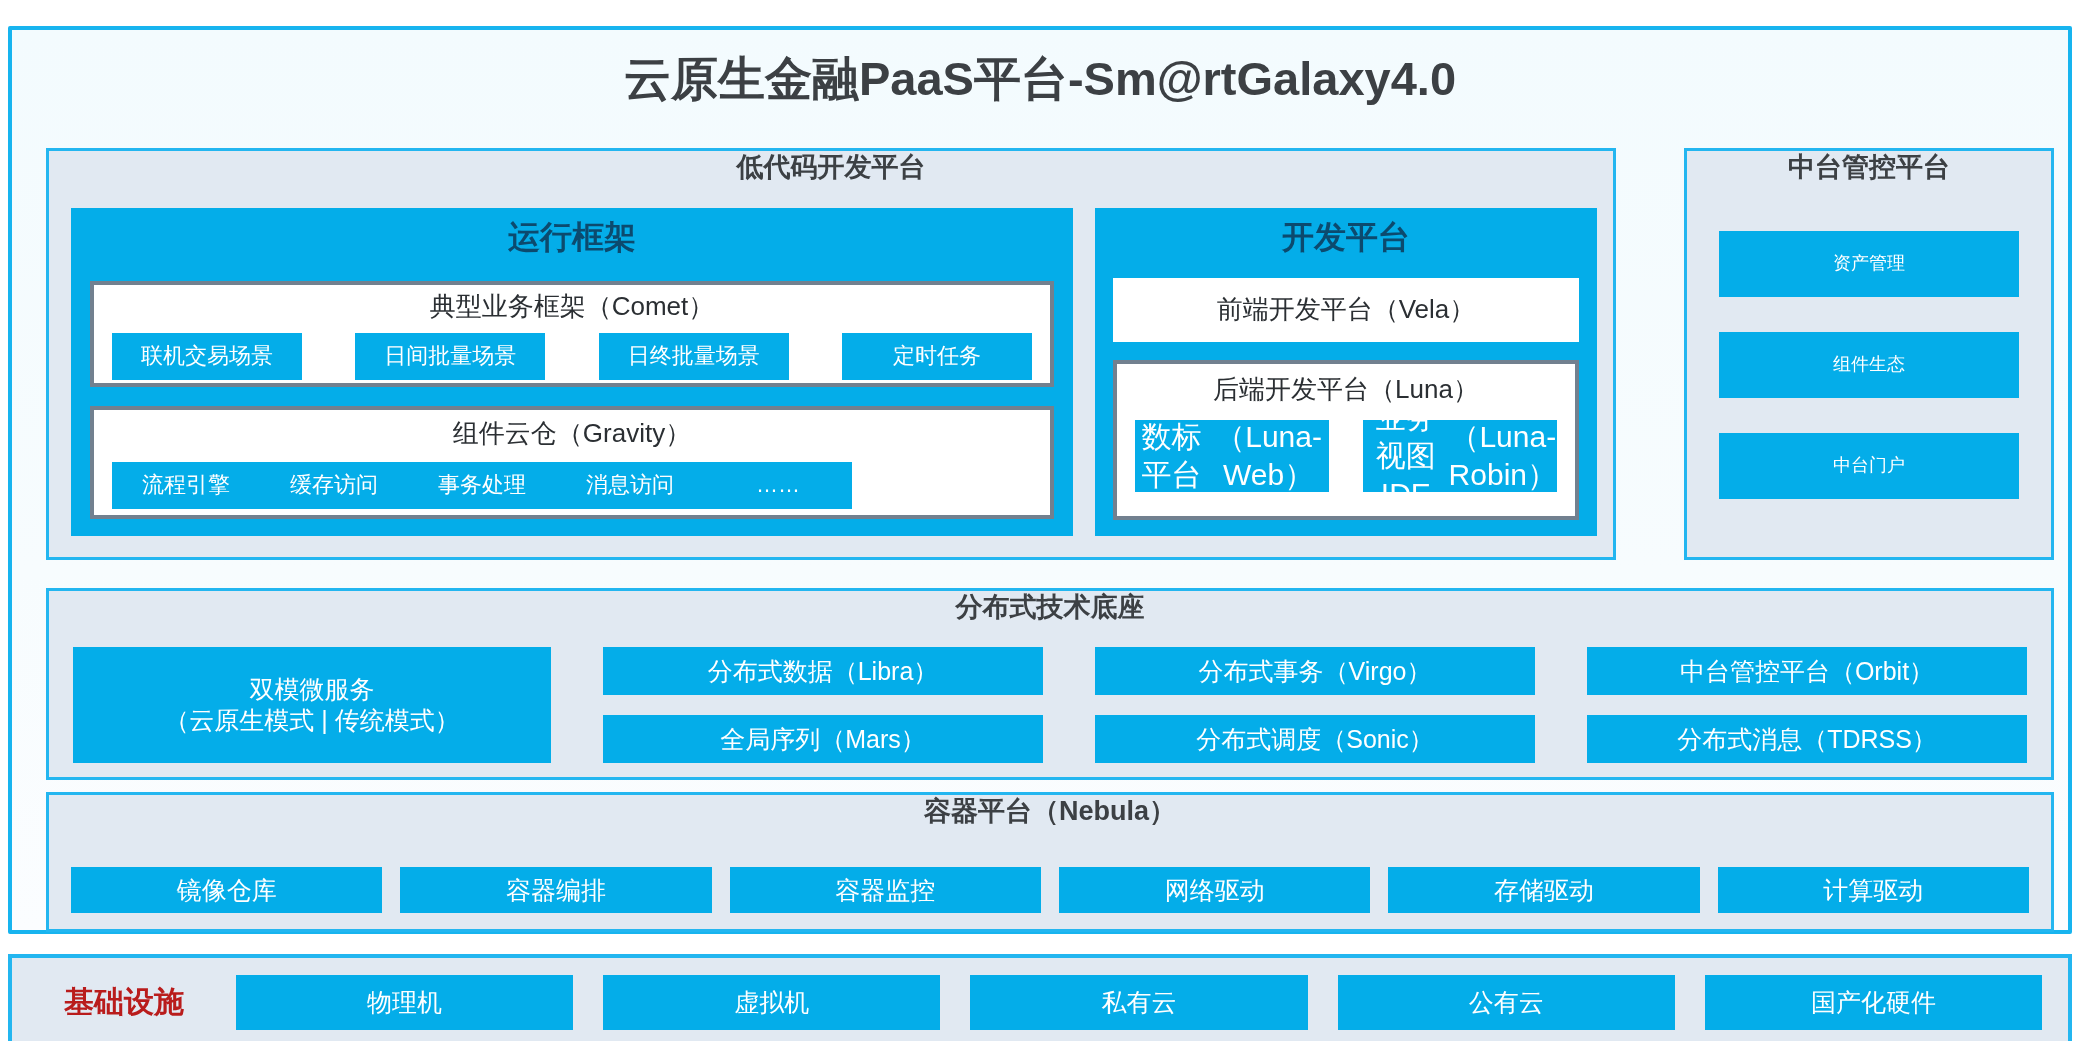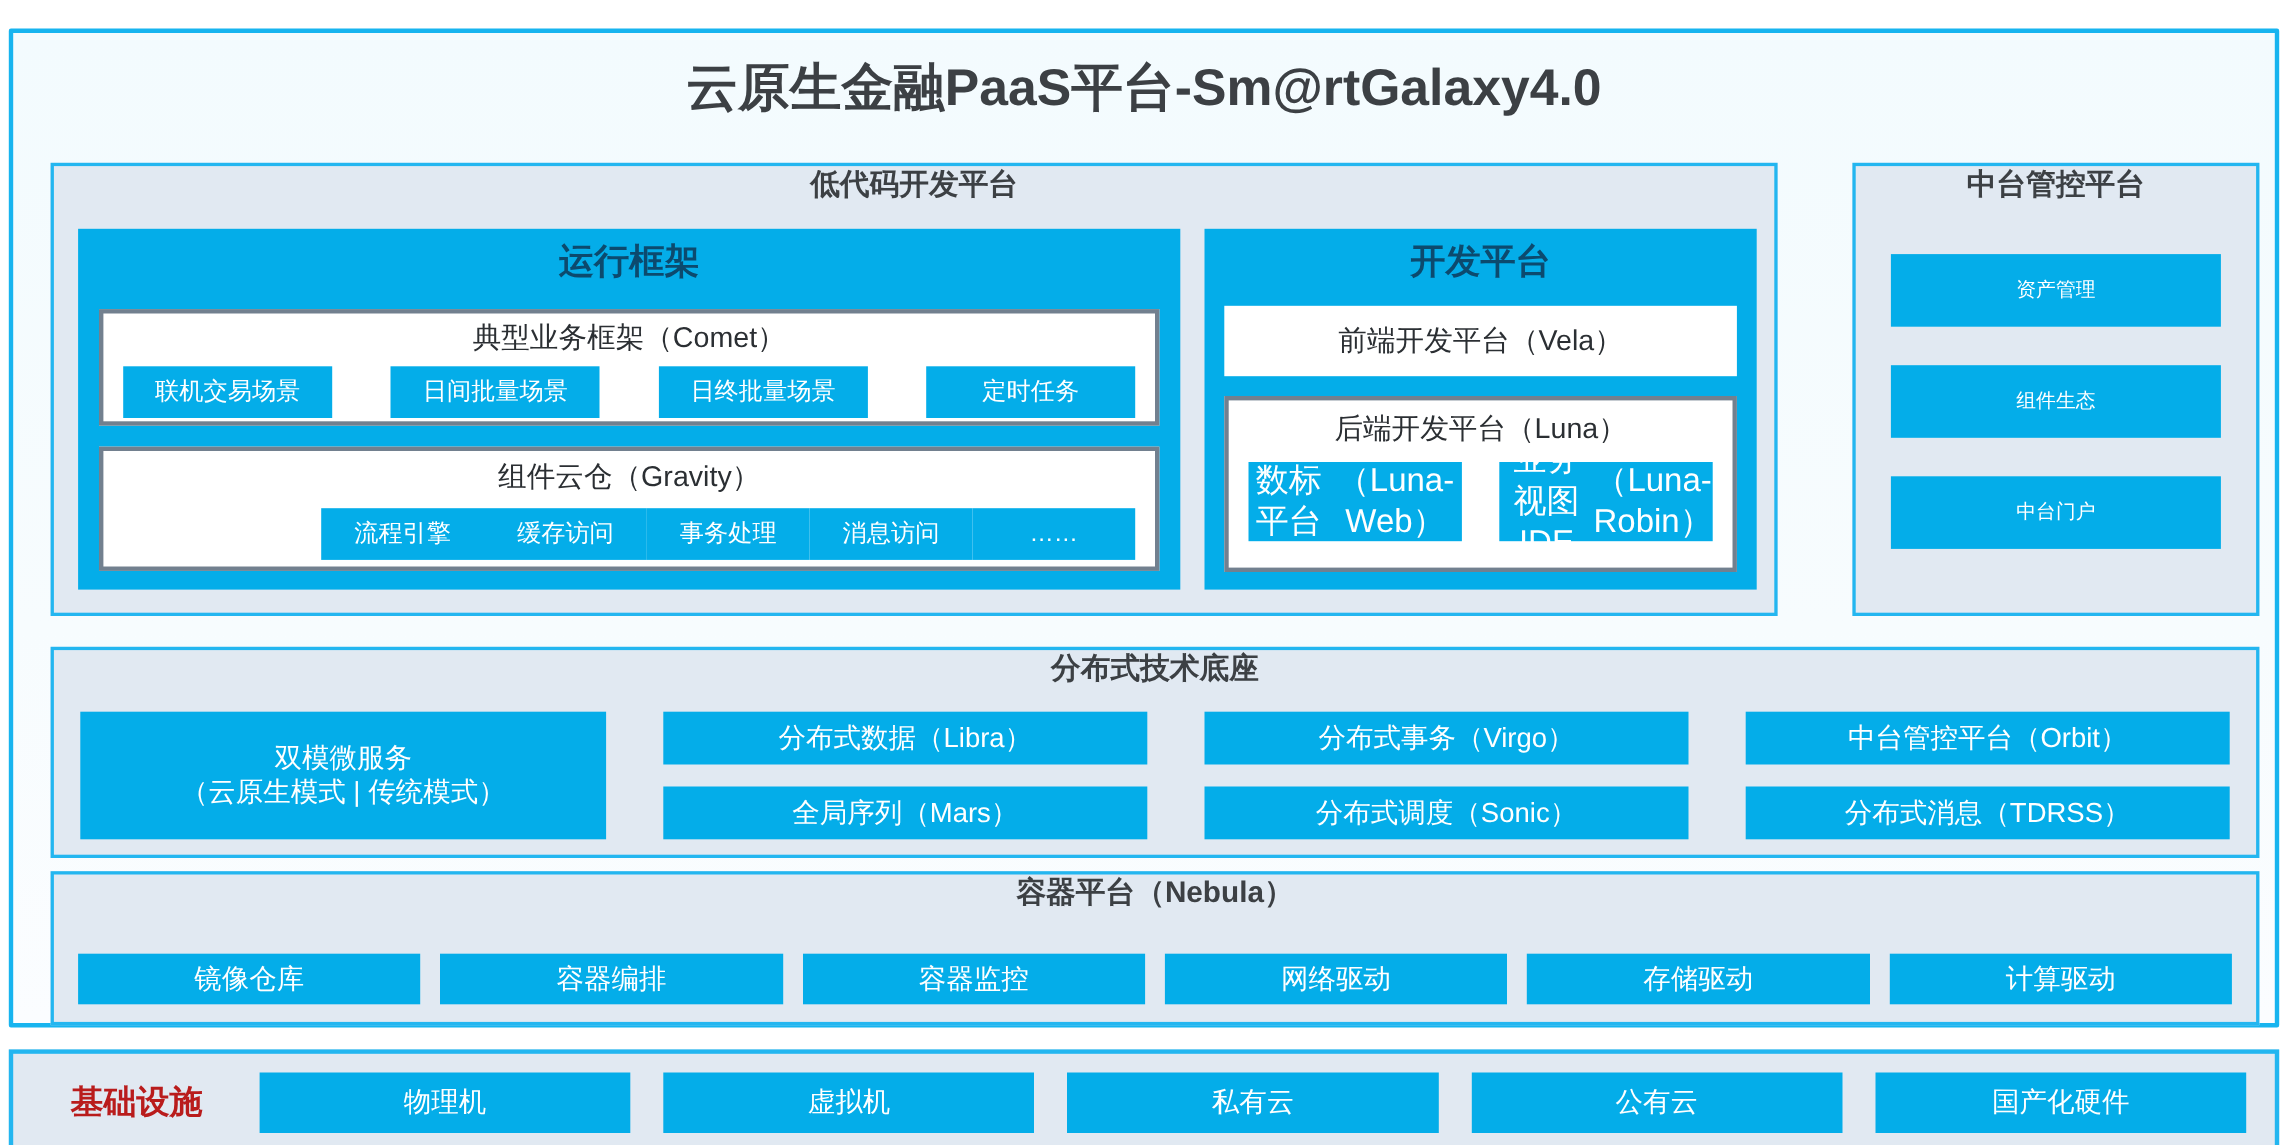--- a/index.html
+++ b/index.html
@@ -122,21 +122,21 @@
     padding: 0 18px;
     box-sizing: border-box;
   }
   .comet-row .bluebox { height: 47px; font-size: 22px; }
 
   #gravity-box { position: absolute; left: 19px; top: 198px; width: 964px; height: 113px; }
   .gravity-row {
     position: absolute;
     left: 0; right: 0; top: 52px;
     display: flex;
-    justify-content: flex-end;
+    justify-content: flex-start;
     padding: 0 18px;
     box-sizing: border-box;
   }
   .gravity-row .bluebox { height: 47px; font-size: 22px; }
 
   
   #dev-frame { left: 1046px; top: 57px; width: 502px; height: 328px; }
   #vela-box {
     position: absolute; left: 18px; top: 70px; width: 466px; height: 64px;
     display: flex; align-items: center; justify-content: center;

